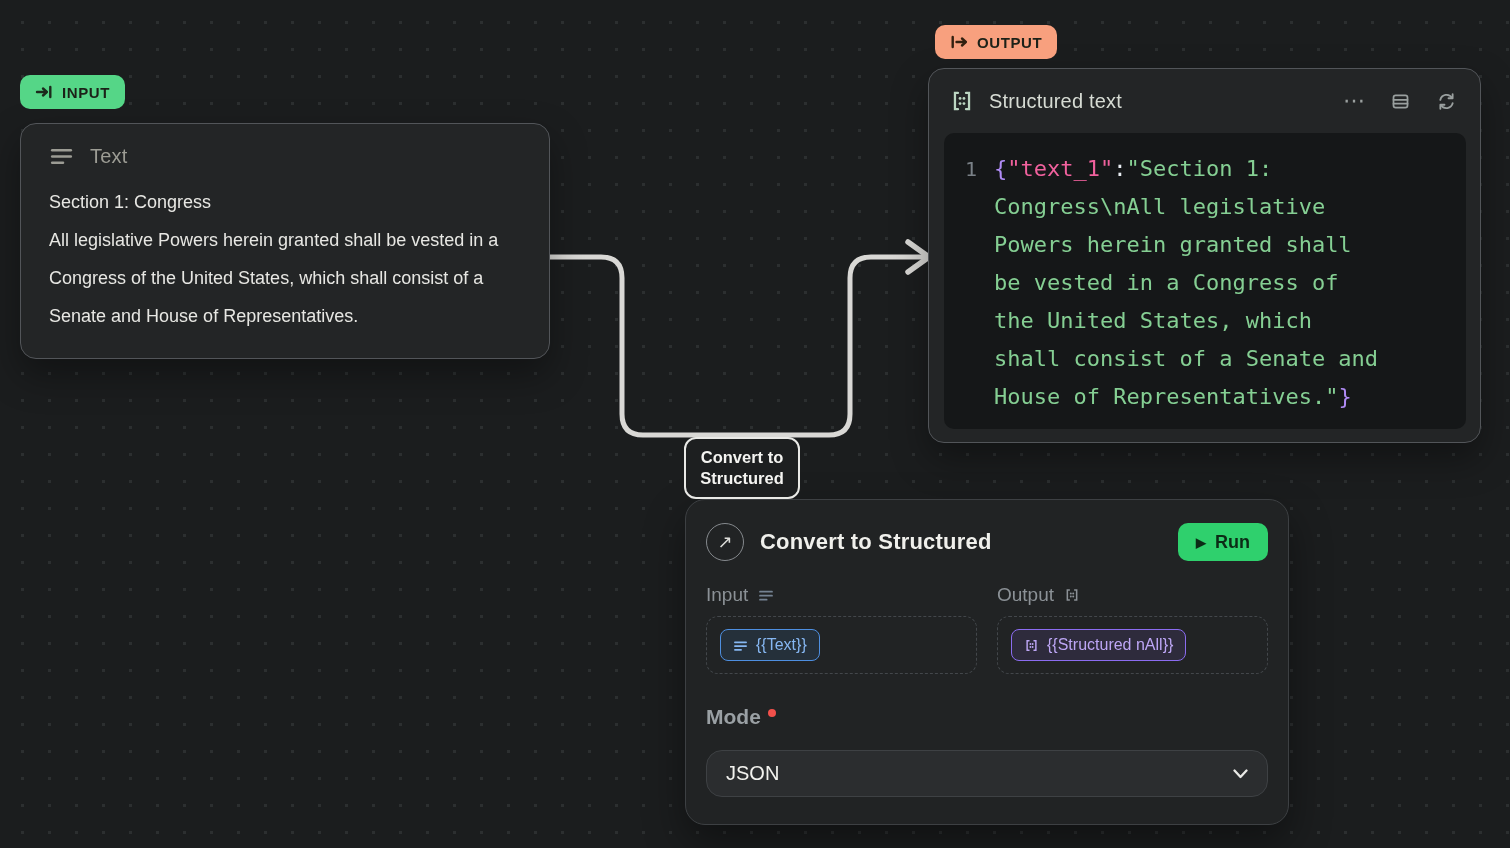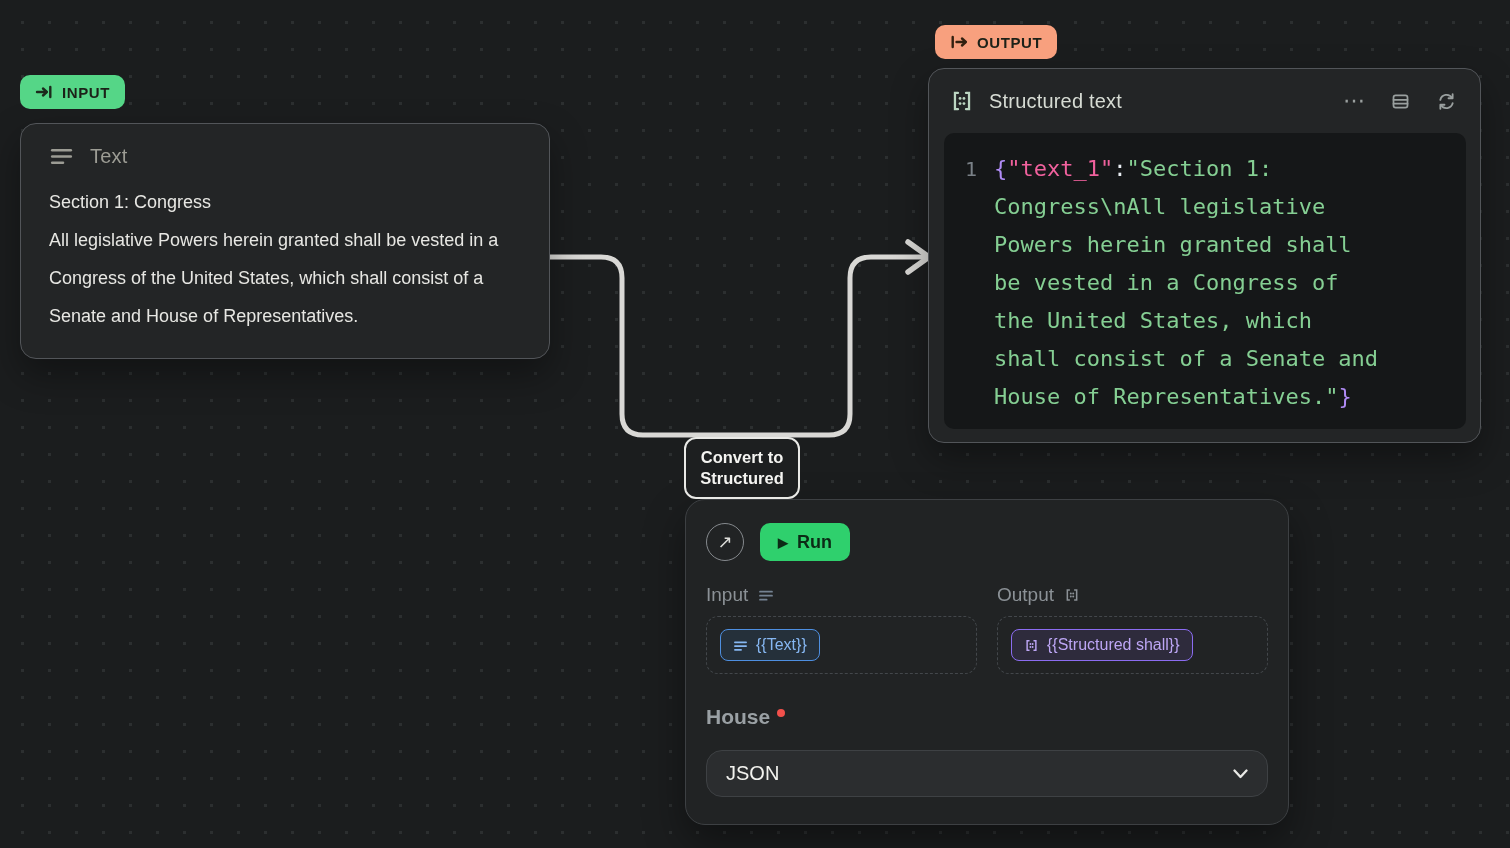--- a/index.html
+++ b/index.html
@@ -165,20 +165,21 @@
   <div class="edge-pill">
     <div>Convert to</div>
     <div>Structured</div>
   </div>
 
   <section class="panel">
     <div class="panel-header">
       <button class="expand-btn">
           <span>↗</span>
         </button>
+      <span class="panel-title">Convert to Structured</span>
       <button class="run-btn">
         <span class="run-play">▶</span>
         <span>Run</span>
       </button>
     </div>
 
     <div class="io-row">
       <div class="io-col">
         <div class="io-label">
           <span>Input</span>
@@ -226,28 +227,28 @@
                 <path d="M8 4.5 H5 V19.5 H8"></path>
                   <path d="M16 4.5 H19 V19.5 H16"></path>
               </g>
               <g fill="#bda6f5">
                   <circle cx="10.2" cy="9.6" r="1.5"></circle>
                   <circle cx="10.2" cy="14.4" r="1.5"></circle>
                   <circle cx="13.8" cy="9.6" r="1.5"></circle>
                   <circle cx="13.8" cy="14.4" r="1.5"></circle>
                 </g>
             </svg>
-            <span>{{Structured shall}}</span>
+            <span>{{Structured nAll}}</span>
           </span>
         </div>
       </div>
     </div>
 
     <div class="mode-row">
-      <span class="mode-label">House</span>
+      <span class="mode-label">Mode</span>
       <span class="req-dot"></span>
     </div>
 
     <div class="select">
       <span class="select-value">JSON</span>
       <svg width="15" height="10" viewBox="0 0 15 10">
         <polyline points="1.5,1.5 7.5,8 13.5,1.5" fill="none" stroke="#e9e9e6" stroke-width="2.3" stroke-linecap="round" stroke-linejoin="round"></polyline>
       </svg>
     </div>
   </section>

